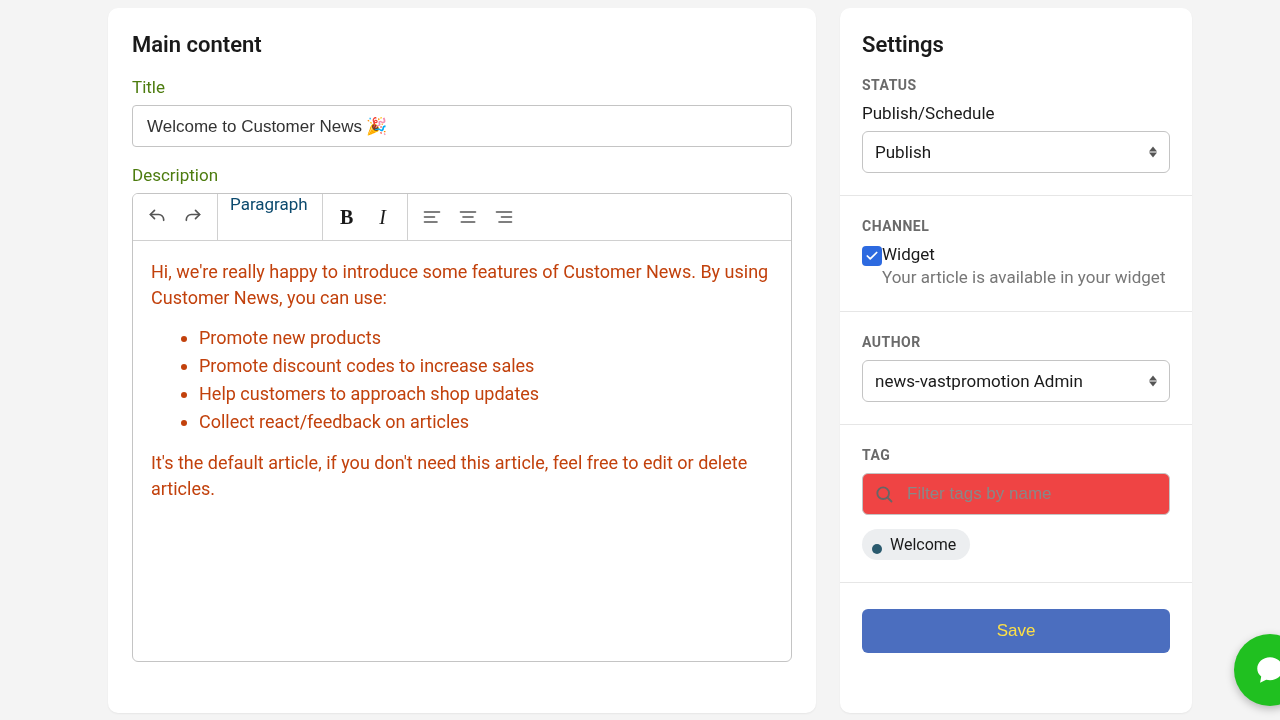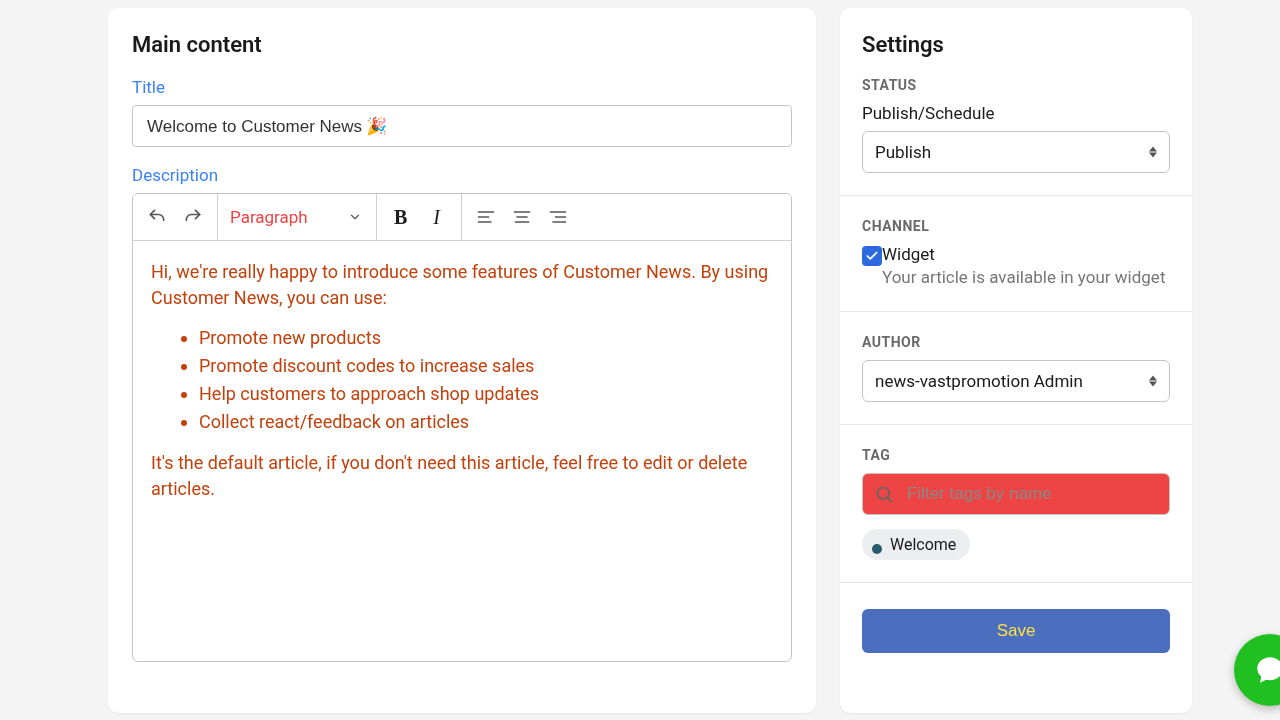--- a/index.html
+++ b/index.html
@@ -31,21 +31,21 @@
     padding: 24px 22px 22px 22px;
   }
   .section-title {
     font-size: 22px;
     font-weight: 600;
     margin-bottom: 20px;
   }
   .field-label {
     font-size: 17px;
     font-weight: 400;
-    color: #3b82f6;
+    color: #4d7c0f;
     margin-bottom: 8px;
   }
   .text-input {
     width: 100%;
     border: 1px solid #c4c4c4;
     border-radius: 4px;
     padding: 10px 14px;
     font-size: 17px;
     color: #333;
     background: #fff;
@@ -78,23 +78,24 @@
     border-radius: 4px;
     cursor: pointer;
   }
   .tb-btn svg { stroke: #555; }
   .tb-select {
     display: flex;
     align-items: center;
     gap: 40px;
     padding: 0 14px 0 12px;
     font-size: 17px;
-    color: #ef4444;
+    color: #0c4a6e;
     cursor: pointer;
     height: 46px;
+    flex-direction: column;
   }
   .tb-select .chev { width: 14px; height: 14px; }
   .bold-glyph { font-weight: 800; font-size: 20px; font-family: Georgia, serif; }
   .italic-glyph { font-style: italic; font-size: 20px; font-family: Georgia, serif; }
   .editor-body {
     padding: 18px 18px 18px 18px;
     font-size: 18px;
     line-height: 1.45;
     color: #c2410c;
     min-height: 420px;

